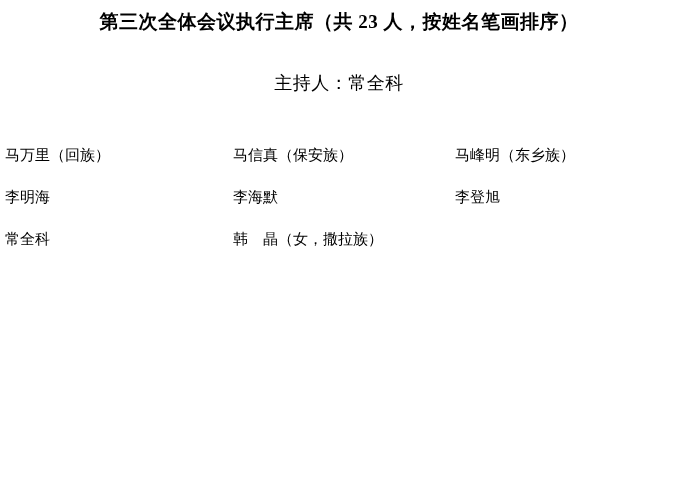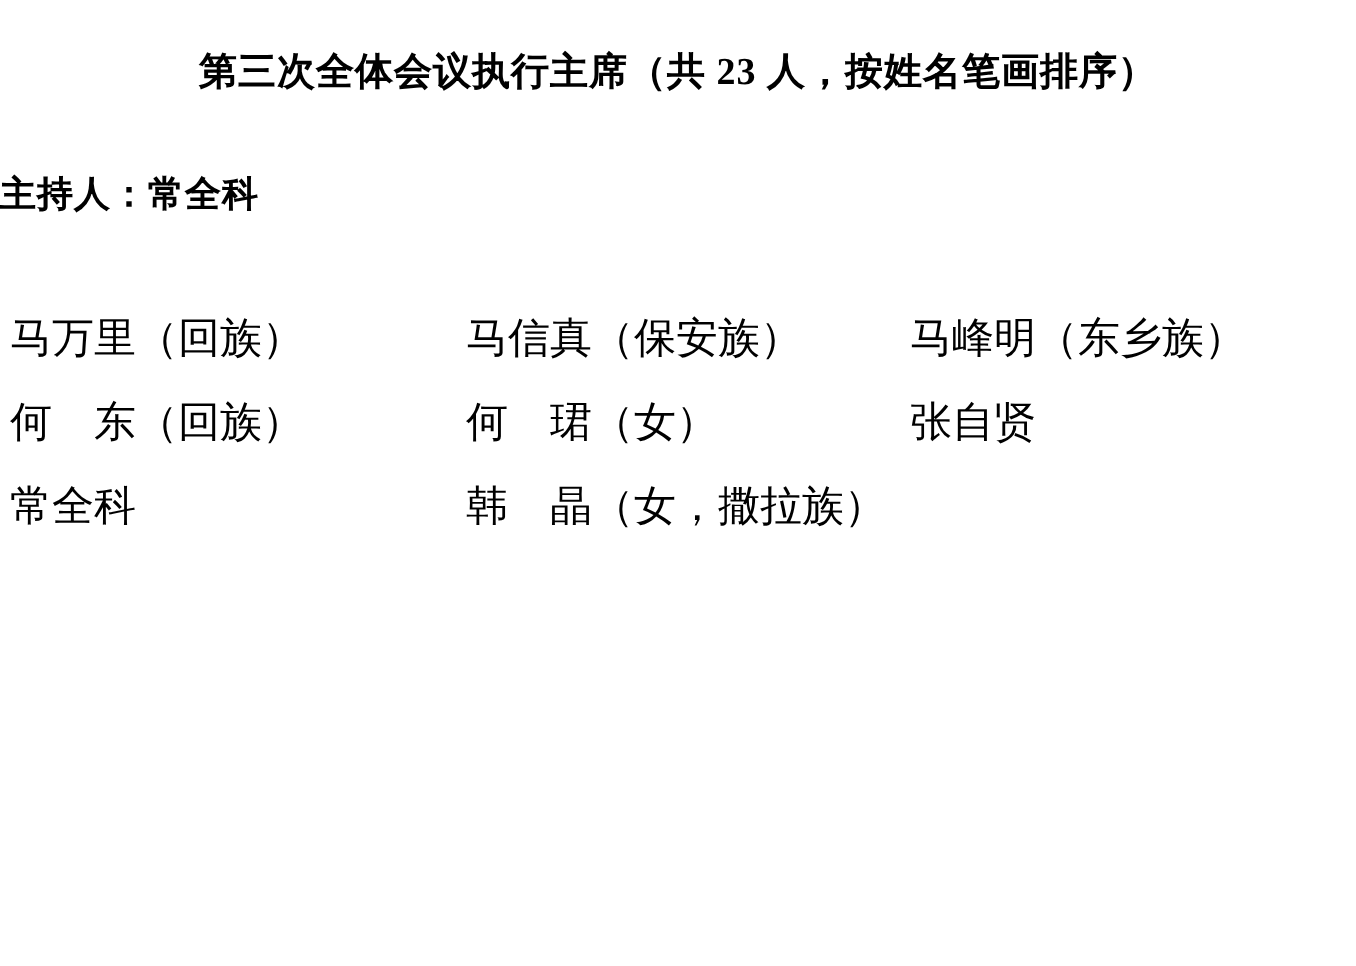--- a/index.html
+++ b/index.html
@@ -18,40 +18,41 @@
     position: relative;
     width: 678px;
     height: 483px;
     box-sizing: border-box;
   }
   .doc-title {
     text-align: center;
     font-size: 19px;
     font-weight: bold;
     letter-spacing: 0.5px;
-    margin-top: 23px;
+    margin-top: 9px;
     margin-bottom: 0;
     white-space: nowrap;
   }
   .chair-line {
+    text-align: center;
     font-size: 18px;
-    font-weight: bold;
+    font-weight: normal;
     letter-spacing: 0.5px;
     margin-top: 36px;
     margin-bottom: 0;
     white-space: nowrap;
   }
   .name-table {
     margin-top: 39px;
     width: 678px;
     border-collapse: collapse;
     table-layout: fixed;
   }
   .name-table td {
-    font-size: 21px;
+    font-size: 15px;
     font-weight: normal;
     padding: 0;
     height: 42px;
     vertical-align: middle;
     white-space: nowrap;
     letter-spacing: 0px;
     font-family: Liberation Serif, serif;
   }
   .col-1 { width: 228px; padding-left: 5px !important; }
   .col-2 { width: 222px; }
@@ -68,23 +69,23 @@
   <div class="chair-line">主持人：常全科</div>
 
   <table class="name-table">
     <tbody>
       <tr>
         <td class="col-1">马万里（回族）</td>
         <td class="col-2">马信真（保安族）</td>
         <td class="col-3">马峰明（东乡族）</td>
       </tr>
       <tr>
-        <td class="col-1">何　东（回族）</td>
-        <td class="col-2">何　珺（女）</td>
-        <td class="col-3">张自贤</td>
+        <td class="col-1">李明海</td>
+        <td class="col-2">李海默</td>
+        <td class="col-3">李登旭</td>
       </tr>
       <tr>
         <td class="col-1">常全科</td>
         <td class="col-2">韩　晶（女，撒拉族）</td>
         <td class="col-3 empty-cell"></td>
       </tr>
     </tbody>
   </table>
 
 </div>

